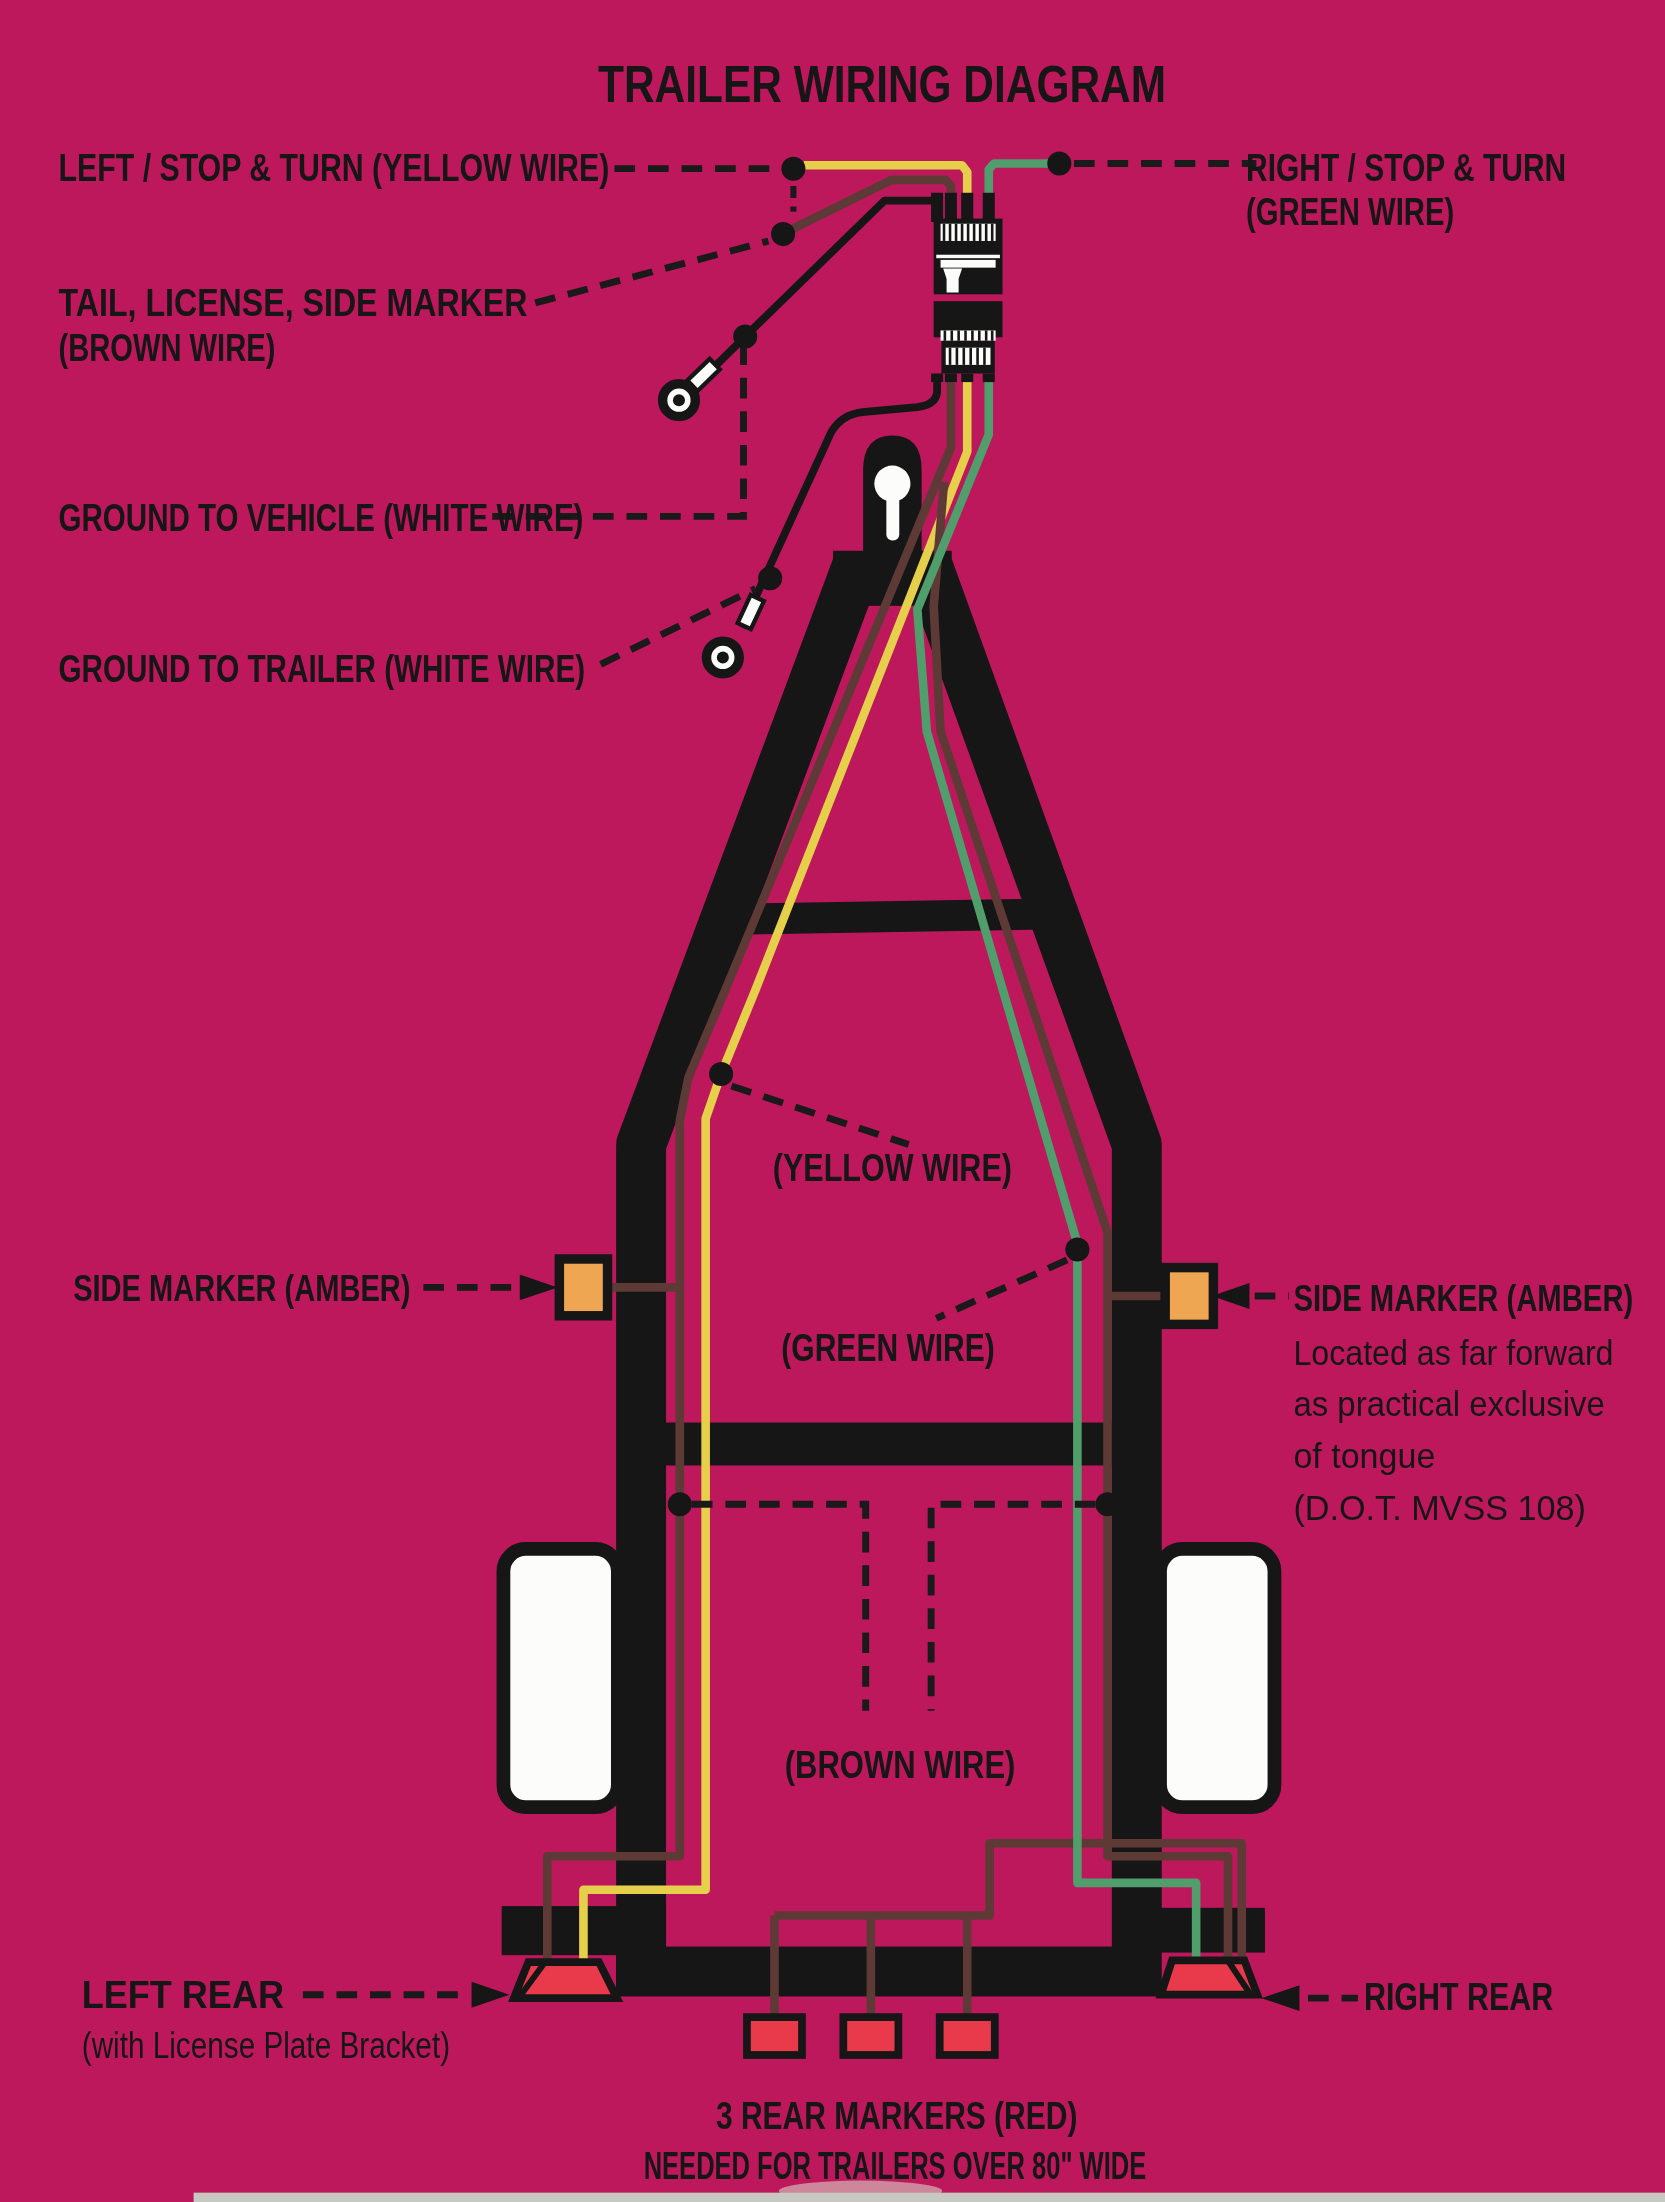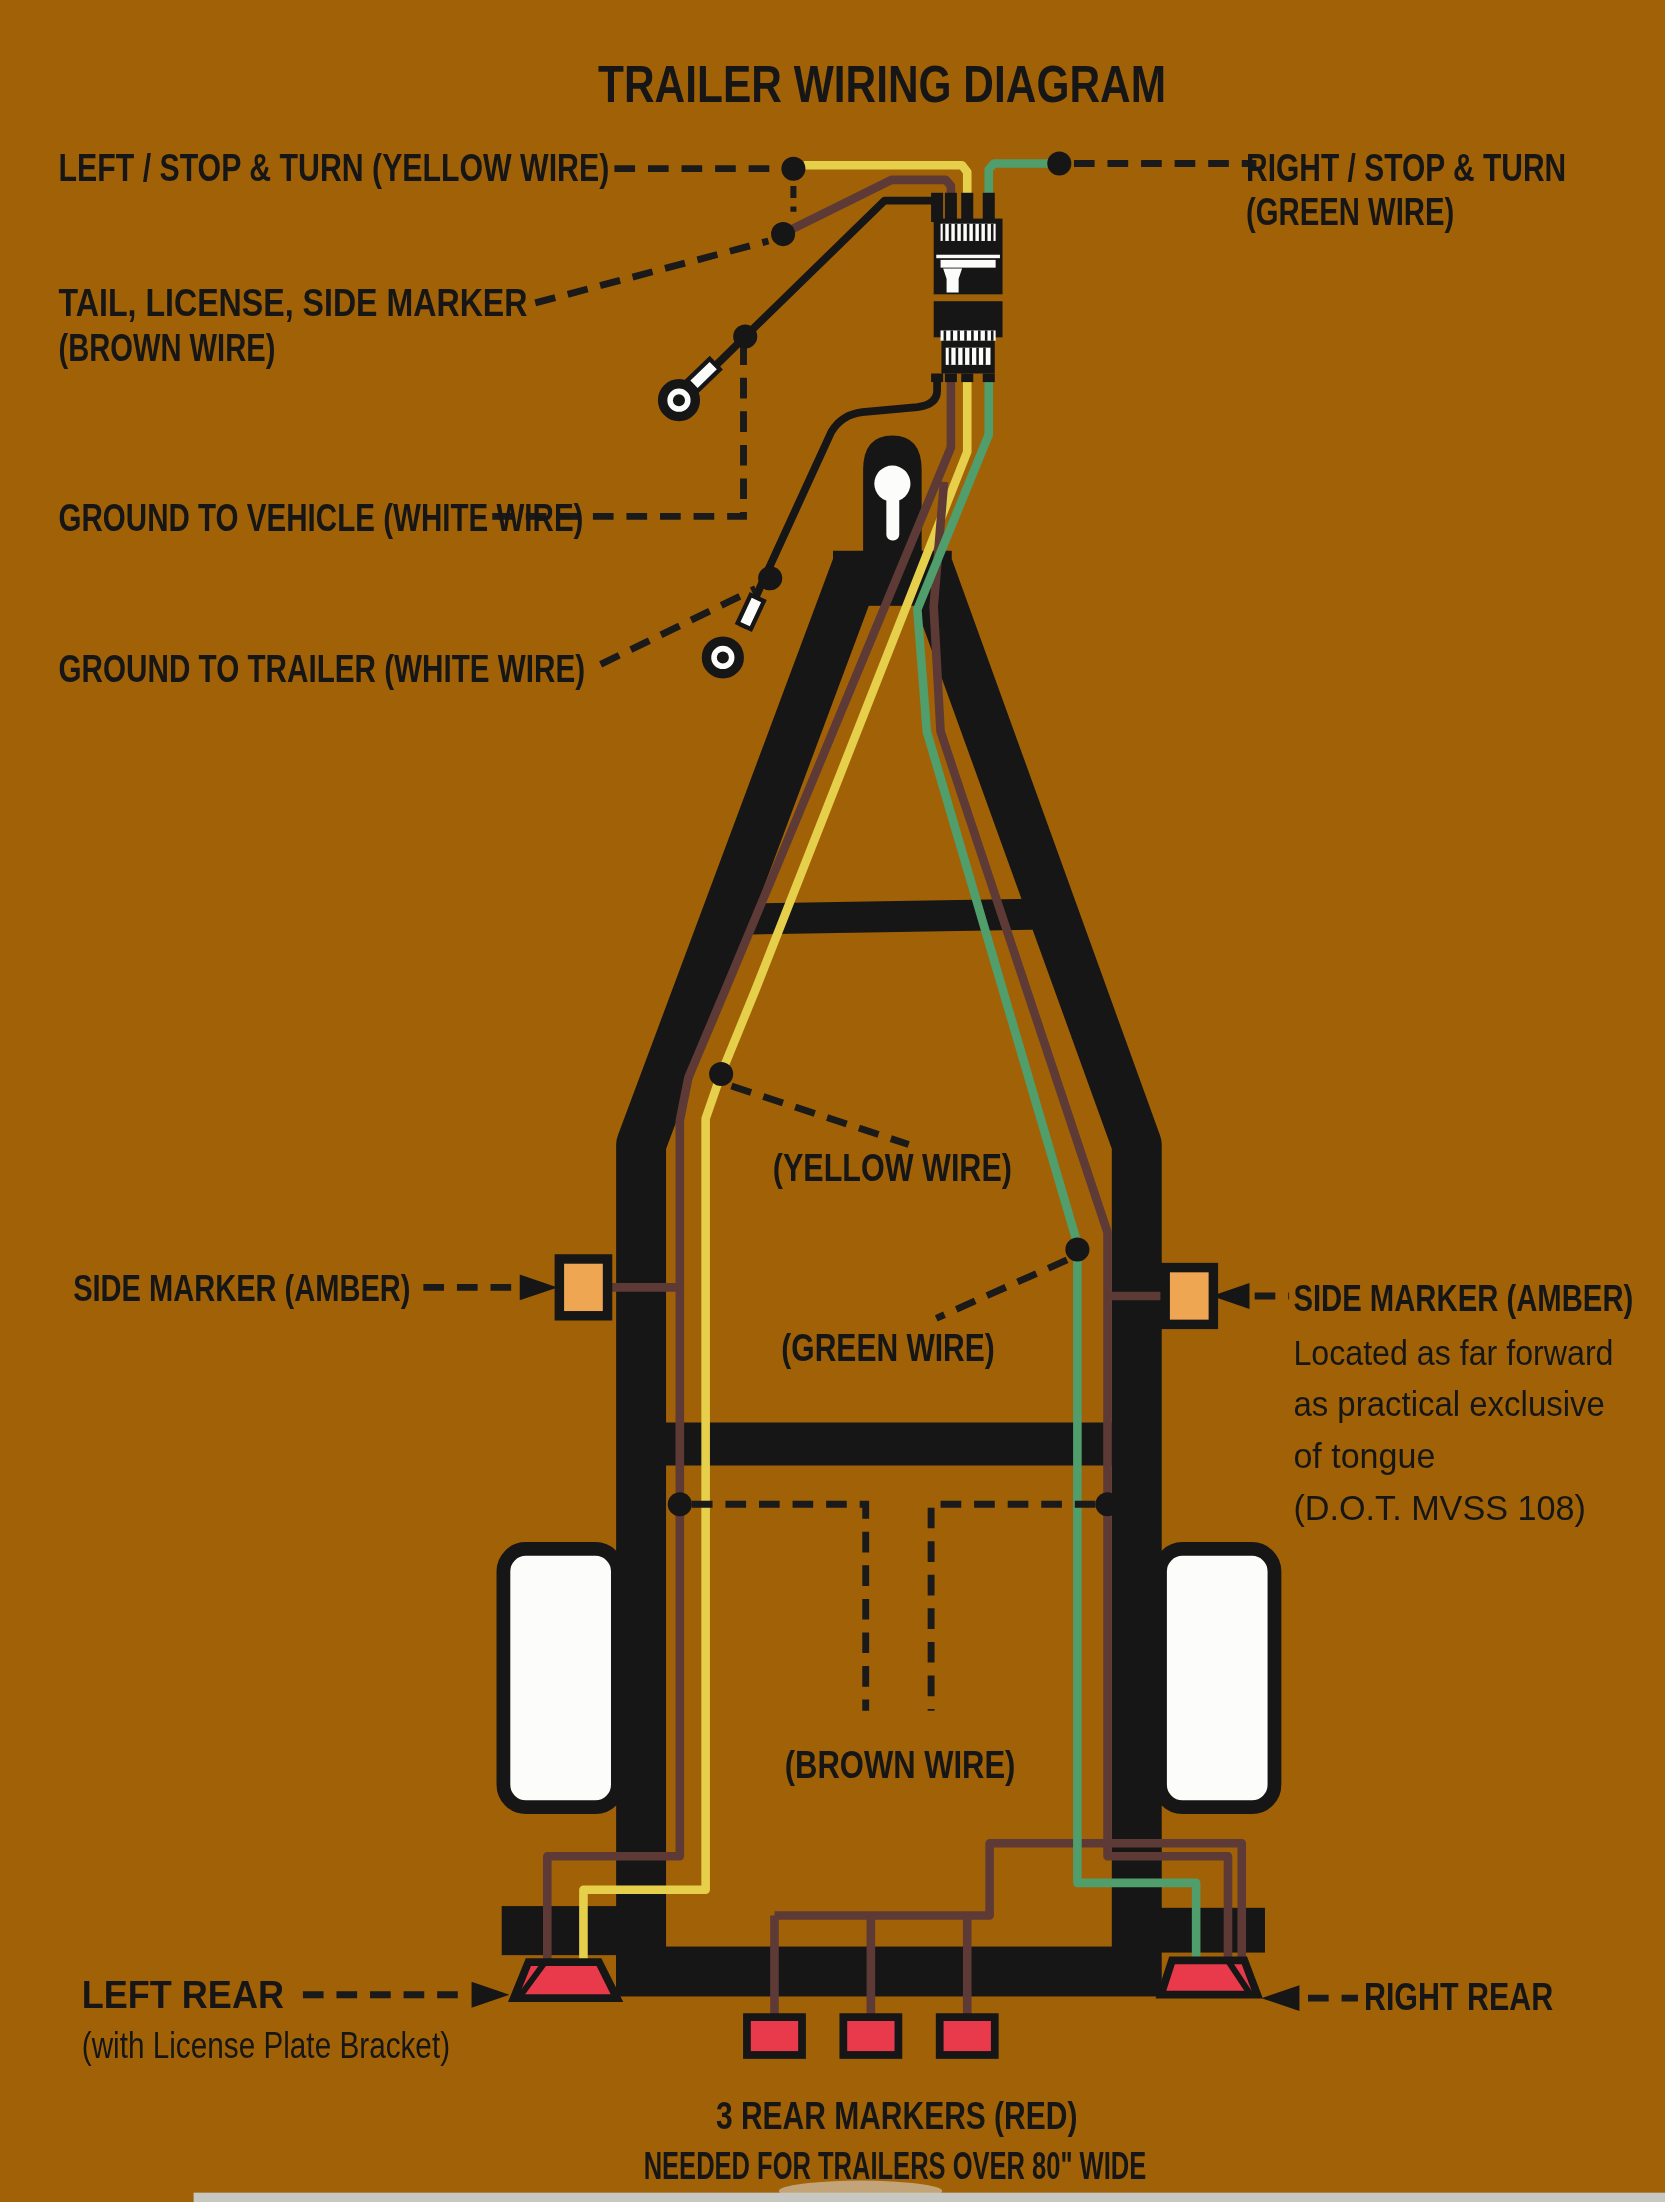--- a/index.html
+++ b/index.html
@@ -1,16 +1,16 @@
 <!DOCTYPE html>
 <html style="font-size:13.8px"><head>
 <meta charset="utf-8">
 <style>
   html,body{margin:0;padding:0;background:#e8e8e6;}
-  .page{position:relative;width:1666px;height:2203px;background:#a16207;overflow:hidden;
+  .page{position:relative;width:1666px;height:2203px;background:#be185d;overflow:hidden;
         font-family:"Liberation Sans",sans-serif;}
   svg{display:block}
   text{fill:#161616}
   .lbl-b{font-weight:bold;font-size:44px;}
   .lbl-b2{font-weight:bold;font-size:42px;}
   .lbl-r{font-weight:normal;font-size:40px;}
   .title{font-weight:bold;font-size:60px;}
 </style>
 </head>
 <body>

